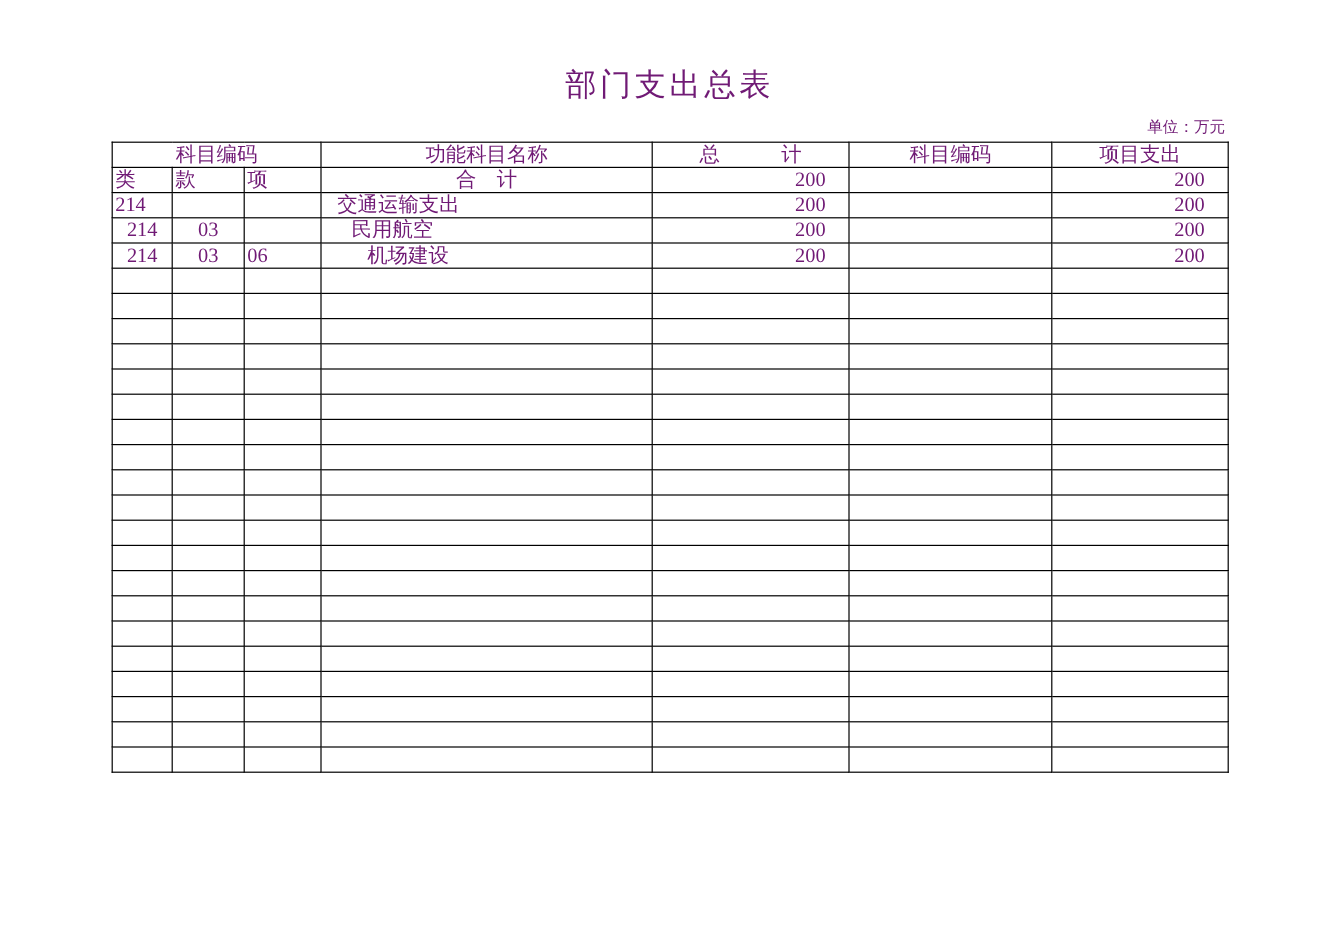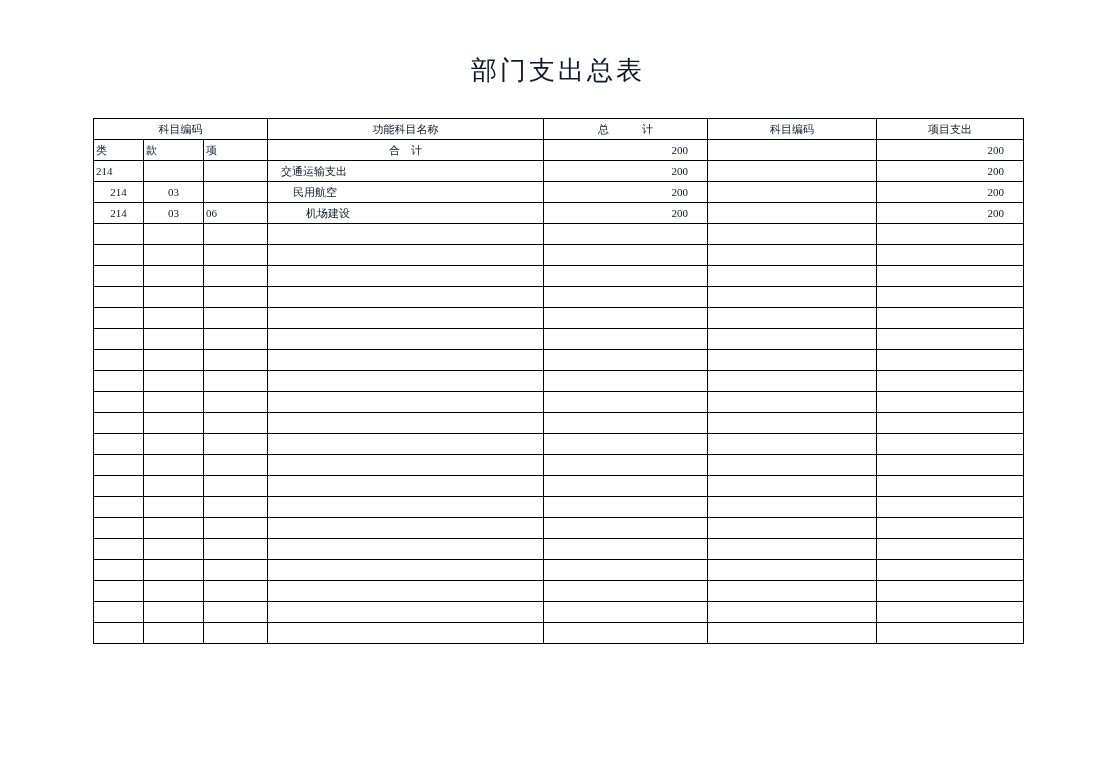--- a/index.html
+++ b/index.html
@@ -1,21 +1,21 @@
 <!DOCTYPE html>
 <html><head>
 <meta charset="utf-8">
 <style>
   html, body { margin: 0; padding: 0; background: #ffffff; }
   .page {
     position: relative;
     width: 1100px;
     height: 777px;
     background: #ffffff;
-    color: #0f172a;
+    color: #701a75;
     font-family: "Liberation Serif", "DejaVu Serif", serif;
     overflow: hidden;
     border-radius: 12px;
   }
   .doc-title {
     position: absolute;
     top: 57px;
     left: 93px;
     width: 930px;
     margin: 0;
@@ -34,21 +34,21 @@
     font-size: 13px;
     line-height: 15px;
   }
   table.main-table {
     position: absolute;
     top: 118px;
     left: 93px;
     width: 930px;
     border-collapse: collapse;
     table-layout: fixed;
-    font-size: 11px;
+    font-size: 17px;
   }
   .main-table th, .main-table td {
     border: 1px solid #000000;
     height: 20px;
     line-height: 20px;
     padding: 0 2px;
     font-weight: normal;
     white-space: nowrap;
     overflow: hidden;
     vertical-align: middle;
@@ -59,20 +59,21 @@
   td.indent-3 { padding-left: 38px; }
   td.num { padding-right: 19px; }
 </style>
 </head>
 <body>
 
 <div class="page">
 
   <h1 class="doc-title">部门支出总表</h1>
 
+  <div class="unit-label">单位：万元</div>
 
   <table class="main-table">
     <colgroup>
       <col style="width:50px">
       <col style="width:60px">
       <col style="width:64px">
       <col style="width:276px">
       <col style="width:164px">
       <col style="width:169px">
       <col style="width:147px">

